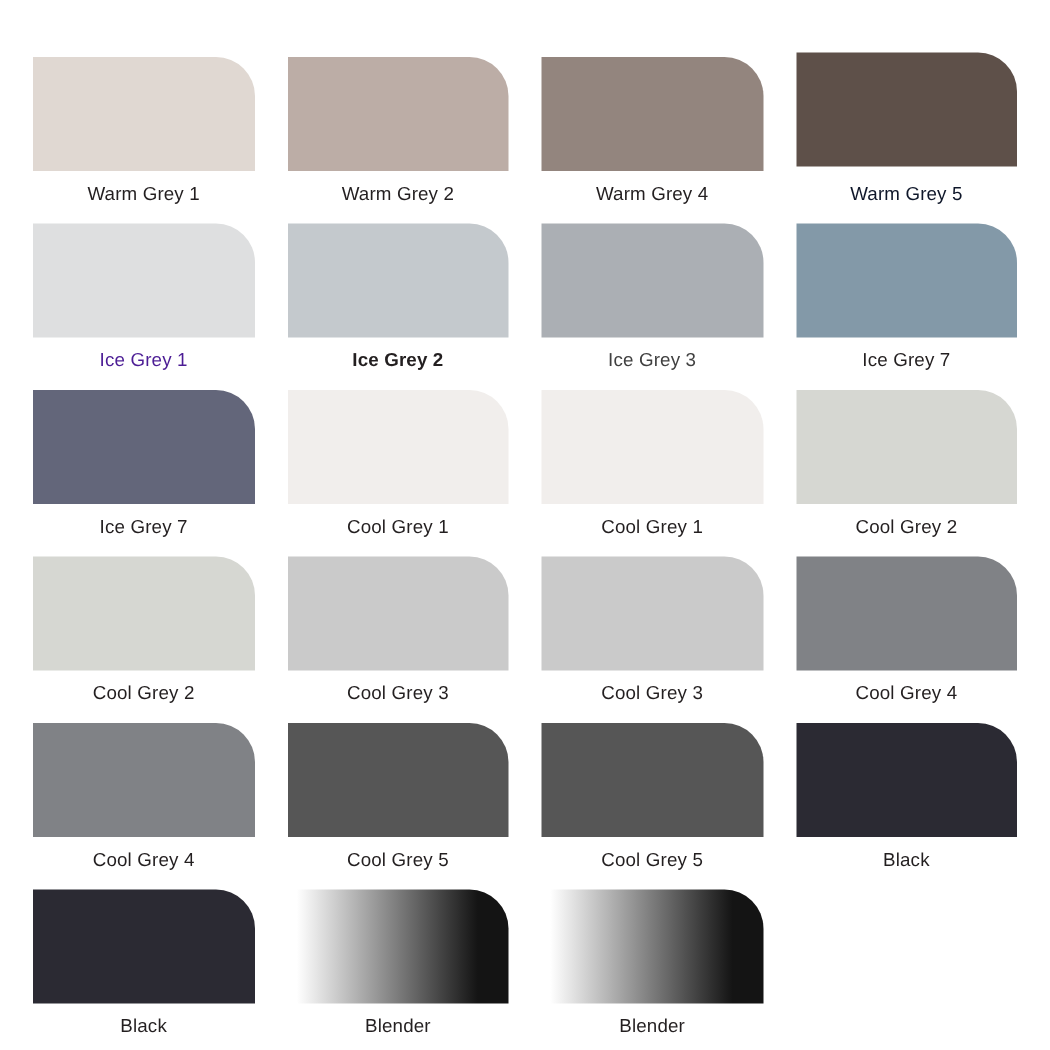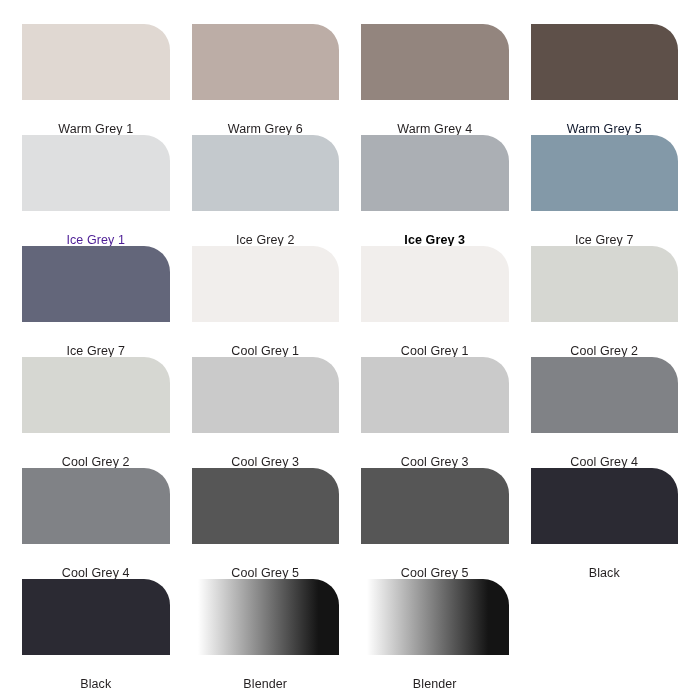--- a/index.html
+++ b/index.html
@@ -23,21 +23,21 @@
     grid-template-columns: repeat(4, 1fr);
     grid-template-rows: repeat(6, 1fr);
     column-gap: 22px;
     row-gap: 0px;
     background: #ffffff;
   }
   .swatch-cell {
     display: flex;
     flex-direction: column;
     align-items: center;
-    justify-content: space-between;
+    justify-content: flex-end;
   }
   .swatch-chip {
     width: 100%;
     height: 76px;
     border-top-right-radius: 26px;
     border-top-left-radius: 0;
     border-bottom-right-radius: 0;
     border-bottom-left-radius: 0;
     flex: none;
   }
@@ -54,41 +54,41 @@
 </head>
 <body>
 
 <div id="swatch-sheet" style="background: rgb(255, 255, 255);">
     <div class="swatch-cell">
       <div class="swatch-chip" style="background: rgb(224, 216, 210);"></div>
       <div class="swatch-label" style="color: rgb(35, 31, 32);">Warm Grey 1</div>
     </div>
     <div class="swatch-cell">
       <div class="swatch-chip" style="background: rgb(188, 173, 166);"></div>
-      <div class="swatch-label" style="color: rgb(35, 31, 32);">Warm Grey 6</div>
+      <div class="swatch-label" style="color: rgb(35, 31, 32);">Warm Grey 2</div>
     </div>
     <div class="swatch-cell">
       <div class="swatch-chip" style="background: rgb(147, 133, 126);"></div>
       <div class="swatch-label" style="color: rgb(35, 31, 32);">Warm Grey 4</div>
     </div>
     <div class="swatch-cell">
       <div class="swatch-chip" style="background: rgb(94, 80, 73);"></div>
       <div class="swatch-label" style="color: #0f172a; margin-top: 12px;">Warm Grey 5</div>
     </div>
     <div class="swatch-cell">
       <div class="swatch-chip" style="background: rgb(222, 223, 224);"></div>
       <div class="swatch-label" style="color: #4c1d95;">Ice Grey 1</div>
     </div>
     <div class="swatch-cell">
       <div class="swatch-chip" style="background: rgb(196, 201, 205);"></div>
-      <div class="swatch-label" style="color: rgb(35, 31, 32);">Ice Grey 2</div>
+      <div class="swatch-label" style="color: rgb(35, 31, 32); font-weight: bold;">Ice Grey 2</div>
     </div>
     <div class="swatch-cell">
       <div class="swatch-chip" style="background: rgb(171, 175, 180);"></div>
-      <div class="swatch-label" style="color: #000000; font-weight: bold;">Ice Grey 3</div>
+      <div class="swatch-label" style="color: #404040;">Ice Grey 3</div>
     </div>
     <div class="swatch-cell">
       <div class="swatch-chip" style="background: rgb(131, 153, 168);"></div>
       <div class="swatch-label" style="color: rgb(35, 31, 32);">Ice Grey 7</div>
     </div>
     <div class="swatch-cell">
       <div class="swatch-chip" style="background: rgb(99, 102, 122);"></div>
       <div class="swatch-label" style="color: rgb(35, 31, 32);">Ice Grey 7</div>
     </div>
     <div class="swatch-cell">

